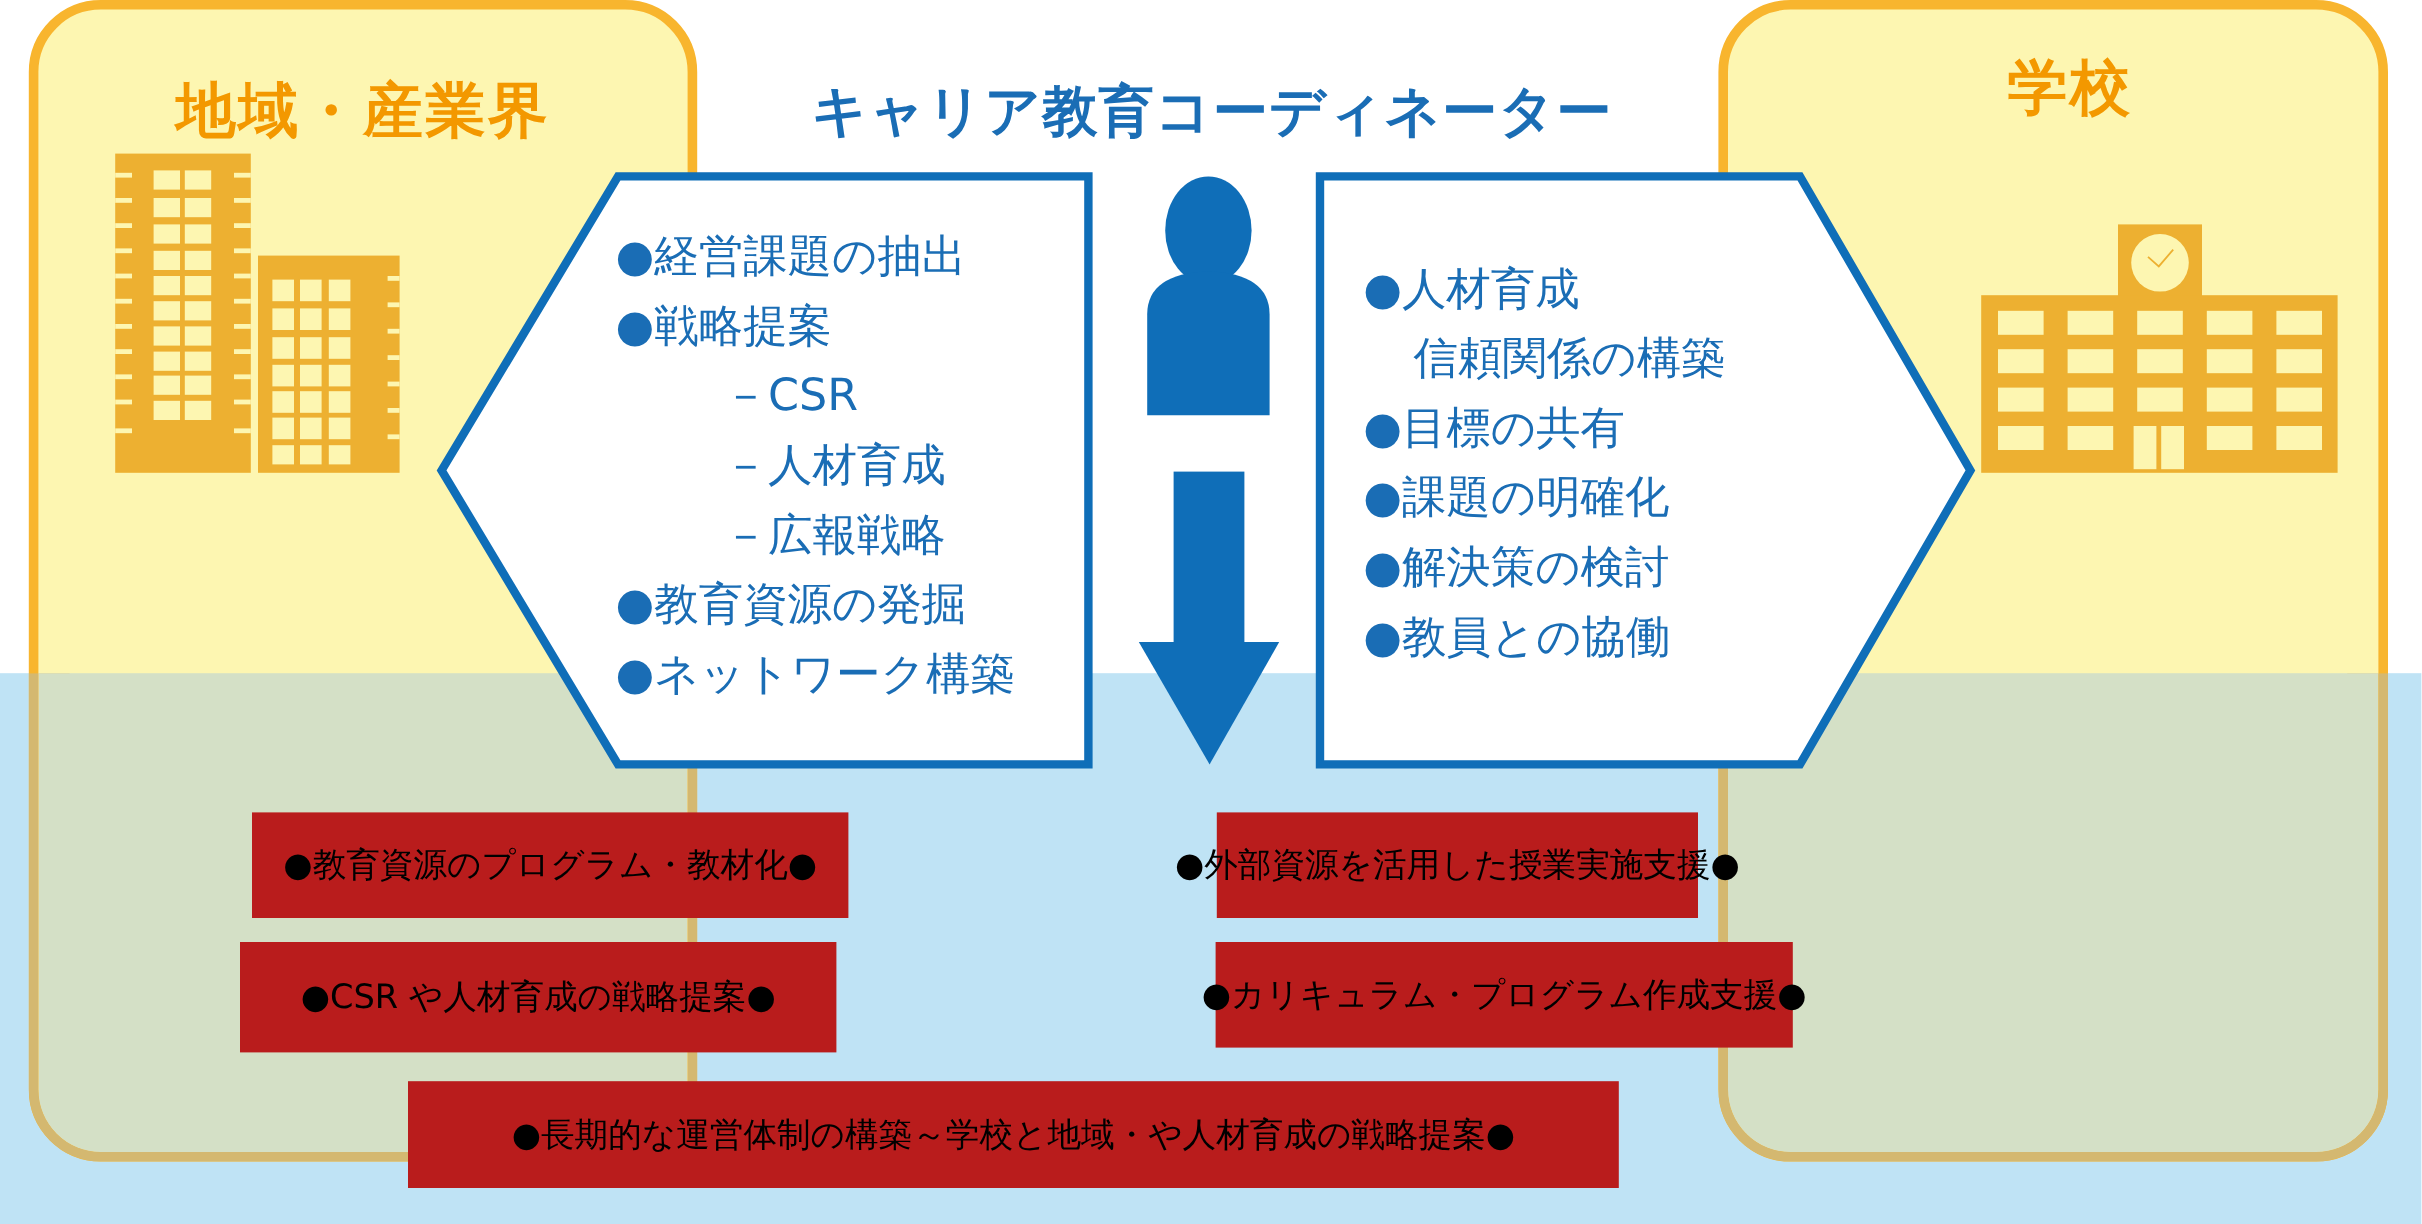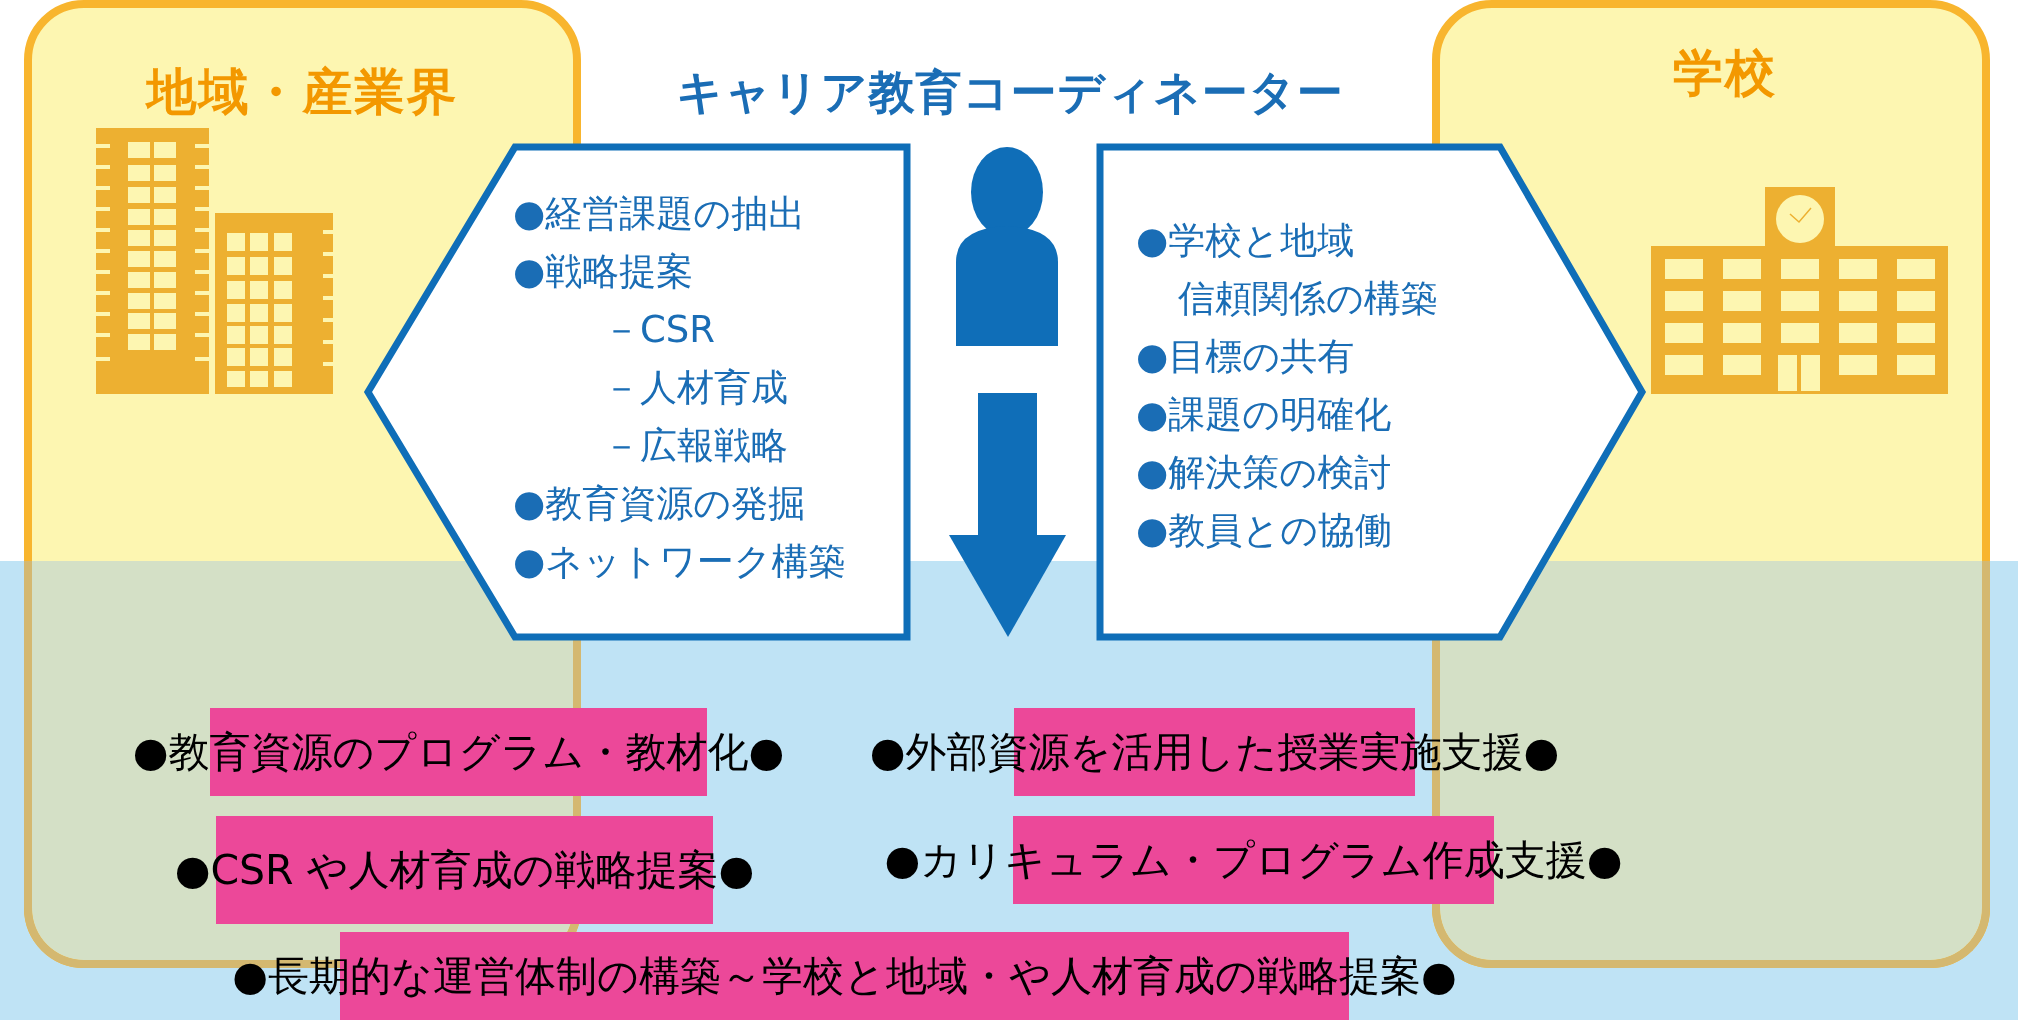--- a/index.html
+++ b/index.html
@@ -34,24 +34,23 @@
     color:#1A6DB5; font-weight:bold; font-size:46px; letter-spacing:1px;
   }
   svg.layer { position:absolute; left:0; top:0; }
   .hex-text {
     position:absolute; color:#1A6DB5; font-size:37px; line-height:58px;
   }
   .hex-text div { white-space:nowrap; }
   .hex-text .sub { padding-left:90px; }
   .hex-text .cont { padding-left:42px; }
   .box {
-    position:absolute; background:#ec4899; color:#000;
-    font-size:41px; display:flex; align-items:center; justify-content:center;
+    position:absolute; background:#b91c1c; color:#000;
+    font-size:28px; display:flex; align-items:center; justify-content:center;
     white-space:nowrap;
-    margin-top:31px;
   }
 </style>
 </head>
 <body>
 
 <div class="band"></div>
 
 <div class="panel" style="left:24px; top:0; width:557px; height:968px;">
   <div class="lower" style="top:553px;"></div>
 </div>
@@ -197,25 +196,25 @@
   <div>●経営課題の抽出</div>
   <div>●戦略提案</div>
   <div class="sub">－CSR</div>
   <div class="sub">－人材育成</div>
   <div class="sub">－広報戦略</div>
   <div>●教育資源の発掘</div>
   <div>●ネットワーク構築</div>
 </div>
 
 <div class="hex-text" style="left:1136px; top:212px;">
-  <div>●学校と地域</div>
+  <div>●人材育成</div>
   <div class="cont">信頼関係の構築</div>
   <div>●目標の共有</div>
   <div>●課題の明確化</div>
   <div>●解決策の検討</div>
   <div>●教員との協働</div>
 </div>
 
 <div class="box" style="left:210px; top:677px; width:497px; height:88px;">●教育資源のプログラム・教材化●</div>
-<div class="box" style="left:216px; top:785px; width:497px; height:108px;">●CSR や人材育成の戦略提案●</div>
+<div class="box" style="left:200px; top:785px; width:497px; height:92px;">●CSR や人材育成の戦略提案●</div>
 <div class="box" style="left:1014px; top:677px; width:401px; height:88px;">●外部資源を活用した授業実施支援●</div>
 <div class="box" style="left:1013px; top:785px; width:481px; height:88px;">●カリキュラム・プログラム作成支援●</div>
 <div class="box" style="left:340px; top:901px; width:1009px; height:89px;">●長期的な運営体制の構築～学校と地域・や人材育成の戦略提案●</div>
 
 </body></html>

